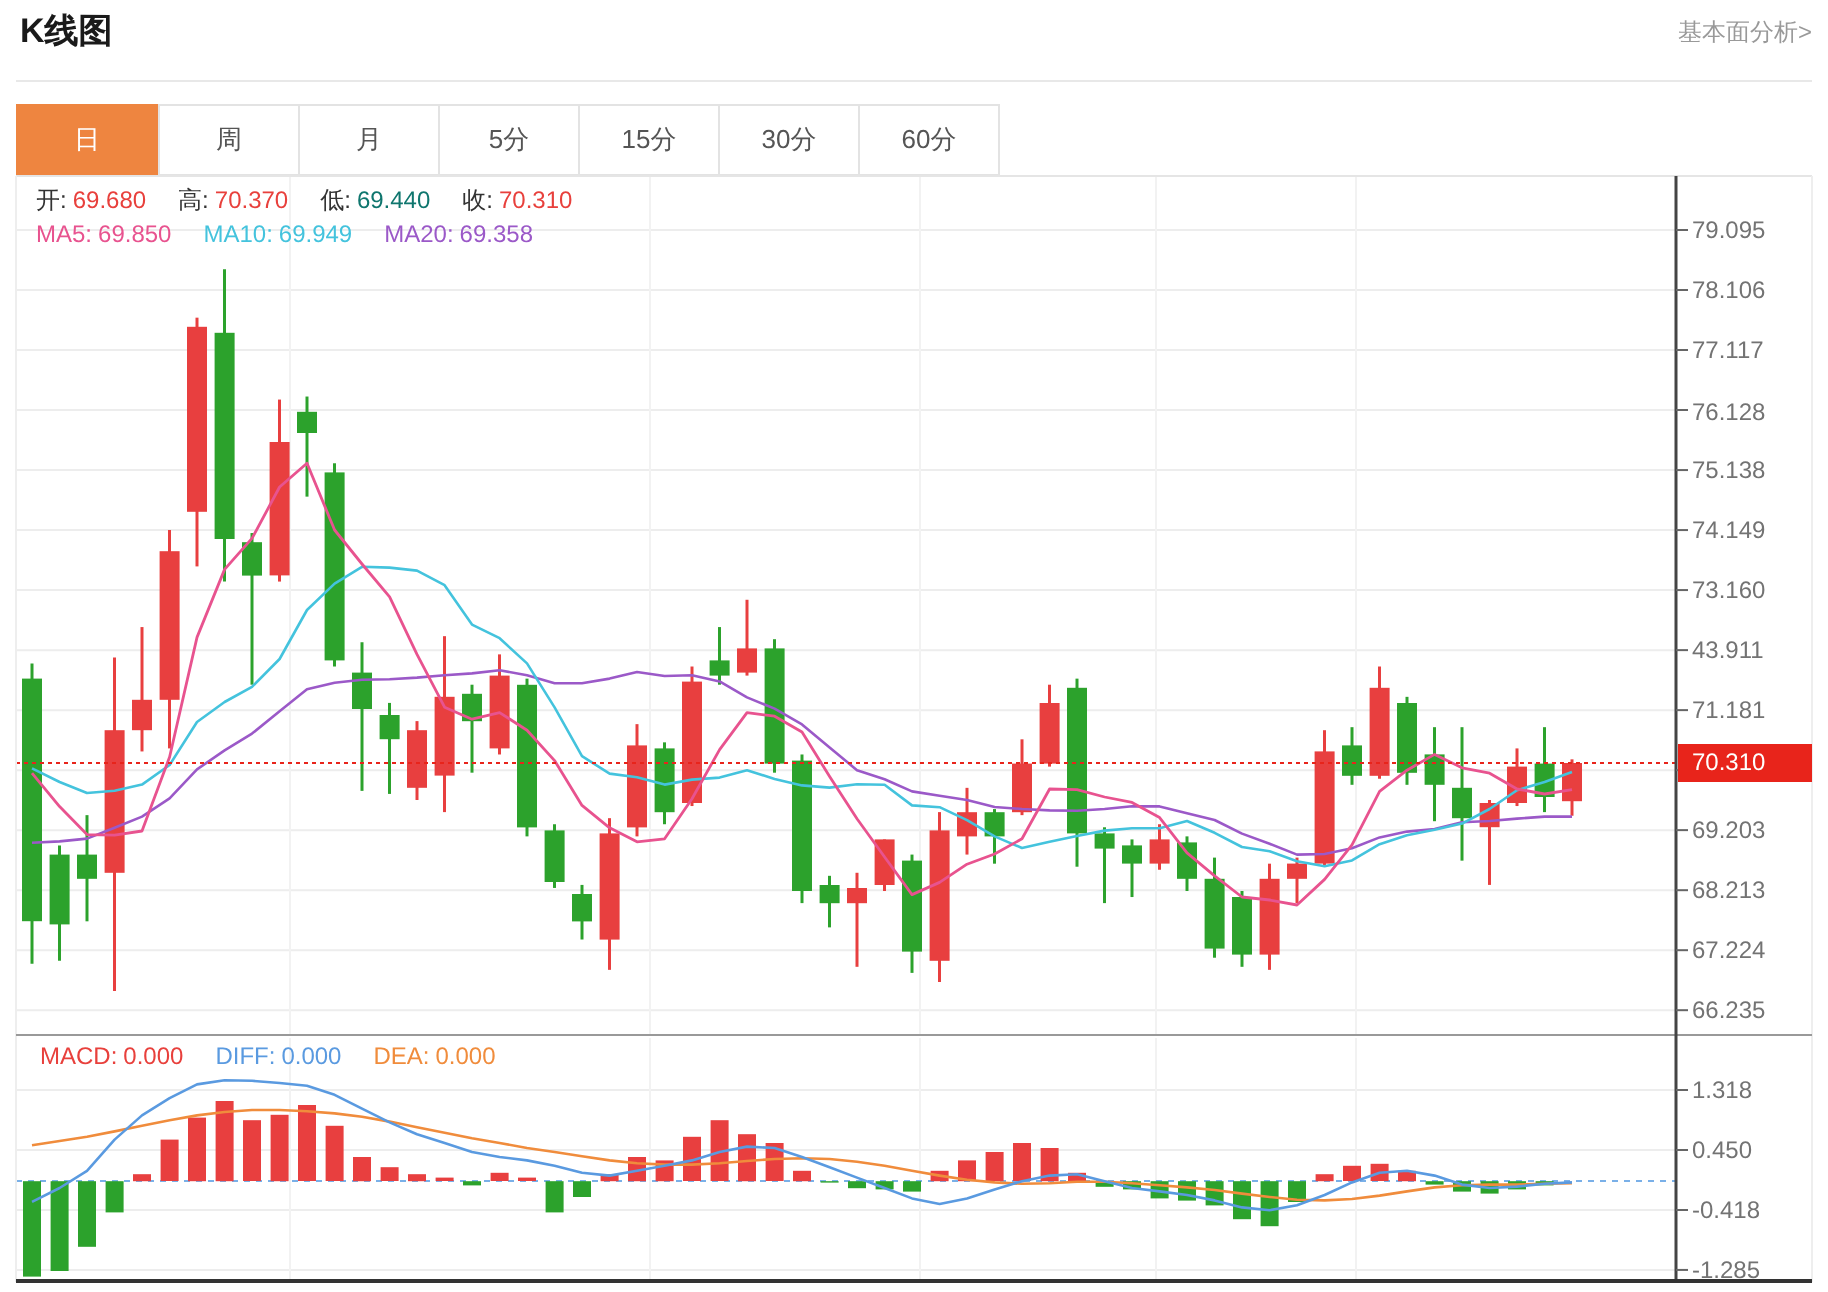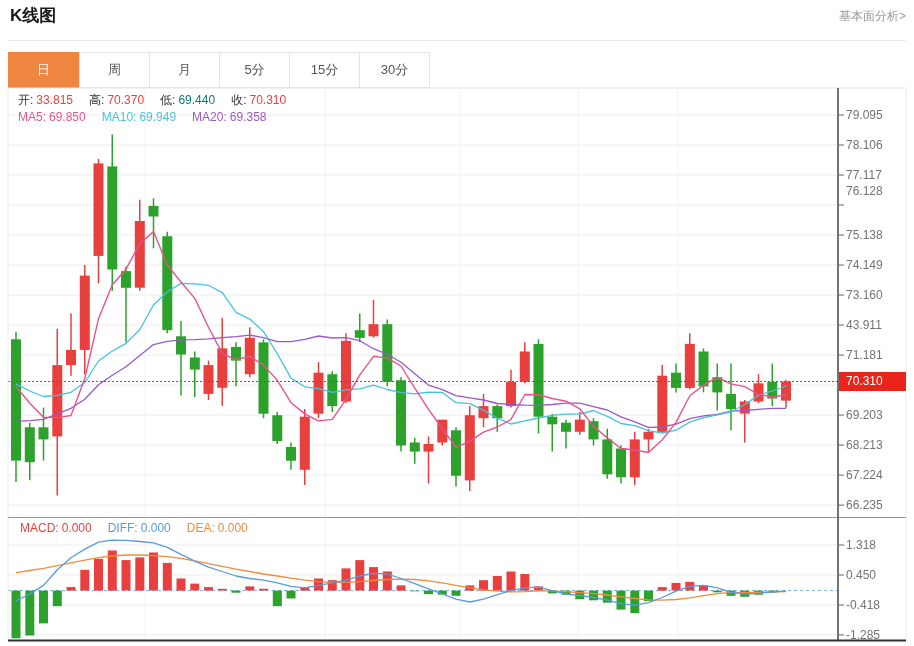--- a/index.html
+++ b/index.html
@@ -31,20 +31,21 @@
   <div class="fa-link">基本面分析&gt;</div>
   <div class="top-divider"></div>
 
   <div class="tab-bar">
     <div class="tab active" style="background: rgb(238, 133, 64);">日</div>
     <div class="tab">周</div>
     <div class="tab">月</div>
     <div class="tab">5分</div>
     <div class="tab">15分</div>
     <div class="tab">30分</div>
+    <div class="tab">60分</div>
   </div>
 
   <svg id="chart-svg" width="914" height="646">
       <defs>
         <clipPath id="cm">
           <rect x="8" y="88" width="830" height="429"></rect>
         </clipPath>
         <clipPath id="cd2">
           <rect x="8" y="519" width="830" height="122"></rect>
         </clipPath>
@@ -282,36 +283,36 @@
       <line x1="838" y1="445.09458800000016" x2="844" y2="445.09458800000016" stroke="#666" stroke-width="1"></line>
       <line x1="838" y1="475.09491399999985" x2="844" y2="475.09491399999985" stroke="#666" stroke-width="1"></line>
       <line x1="838" y1="505.09524" x2="844" y2="505.09524" stroke="#666" stroke-width="1"></line>
       <line x1="838" y1="545.000184" x2="844" y2="545.000184" stroke="#666" stroke-width="1"></line>
       <line x1="838" y1="575" x2="844" y2="575" stroke="#666" stroke-width="1"></line>
       <line x1="838" y1="604.999816" x2="844" y2="604.999816" stroke="#666" stroke-width="1"></line>
       <line x1="838" y1="634.96507" x2="844" y2="634.96507" stroke="#666" stroke-width="1"></line>
     </svg>
 
   <div class="legend" style="left:18px;top:92px;">
-    <span class="lab">开:</span><span class="grp val-red" style="color: rgb(232, 64, 60);">33.815</span><span class="lab">高:</span><span class="grp val-red" style="color: rgb(232, 64, 60);">70.370</span><span class="lab">低:</span><span class="grp val-red" style="color: #0f766e;">69.440</span><span class="lab">收:</span><span class="grp val-red" style="color: rgb(232, 64, 60);">70.310</span>
+    <span class="lab">开:</span><span class="grp val-red" style="color: rgb(232, 64, 60);">69.680</span><span class="lab">高:</span><span class="grp val-red" style="color: rgb(232, 64, 60);">70.370</span><span class="lab">低:</span><span class="grp val-red" style="color: #0f766e;">69.440</span><span class="lab">收:</span><span class="grp val-red" style="color: rgb(232, 64, 60);">70.310</span>
   </div>
 
   <div class="legend" style="left:18px;top:110px;">
     <span class="ma5c" style="color: rgb(232, 83, 143);">MA5:</span><span class="grp ma5c" style="color: rgb(232, 83, 143);">69.850</span><span class="ma10c" style="color: rgb(68, 195, 221);">MA10:</span><span class="grp ma10c" style="color: rgb(68, 195, 221);">69.949</span><span class="ma20c" style="color: rgb(155, 89, 200);">MA20:</span><span class="grp ma20c" style="color: rgb(155, 89, 200);">69.358</span>
   </div>
 
   <div class="legend" style="left:20px;top:521px;">
     <span class="macdc" style="color: rgb(232, 64, 60);">MACD:</span><span class="grp macdc" style="color: rgb(232, 64, 60);">0.000</span><span class="diffc" style="color: rgb(90, 154, 224);">DIFF:</span><span class="grp diffc" style="color: rgb(90, 154, 224);">0.000</span><span class="deac" style="color: rgb(240, 140, 60);">DEA:</span><span class="grp deac" style="color: rgb(240, 140, 60);">0.000</span>
   </div>
 
   <div id="y-labels">
       <div class="axis-label" style="top:108px">79.095</div>
       <div class="axis-label" style="top:138px">78.106</div>
       <div class="axis-label" style="top:168px">77.117</div>
-      <div class="axis-label" style="top:184px">76.128</div>
+      <div class="axis-label" style="top:199px">76.128</div>
       <div class="axis-label" style="top:228px">75.138</div>
       <div class="axis-label" style="top:258px">74.149</div>
       <div class="axis-label" style="top:288px">73.160</div>
       <div class="axis-label" style="top:318px">43.911</div>
       <div class="axis-label" style="top:348px">71.181</div>
       <div class="axis-label" style="top:378px">70.192</div>
       <div class="axis-label" style="top:408px">69.203</div>
       <div class="axis-label" style="top:438px">68.213</div>
       <div class="axis-label" style="top:468px">67.224</div>
       <div class="axis-label" style="top:498px">66.235</div>

